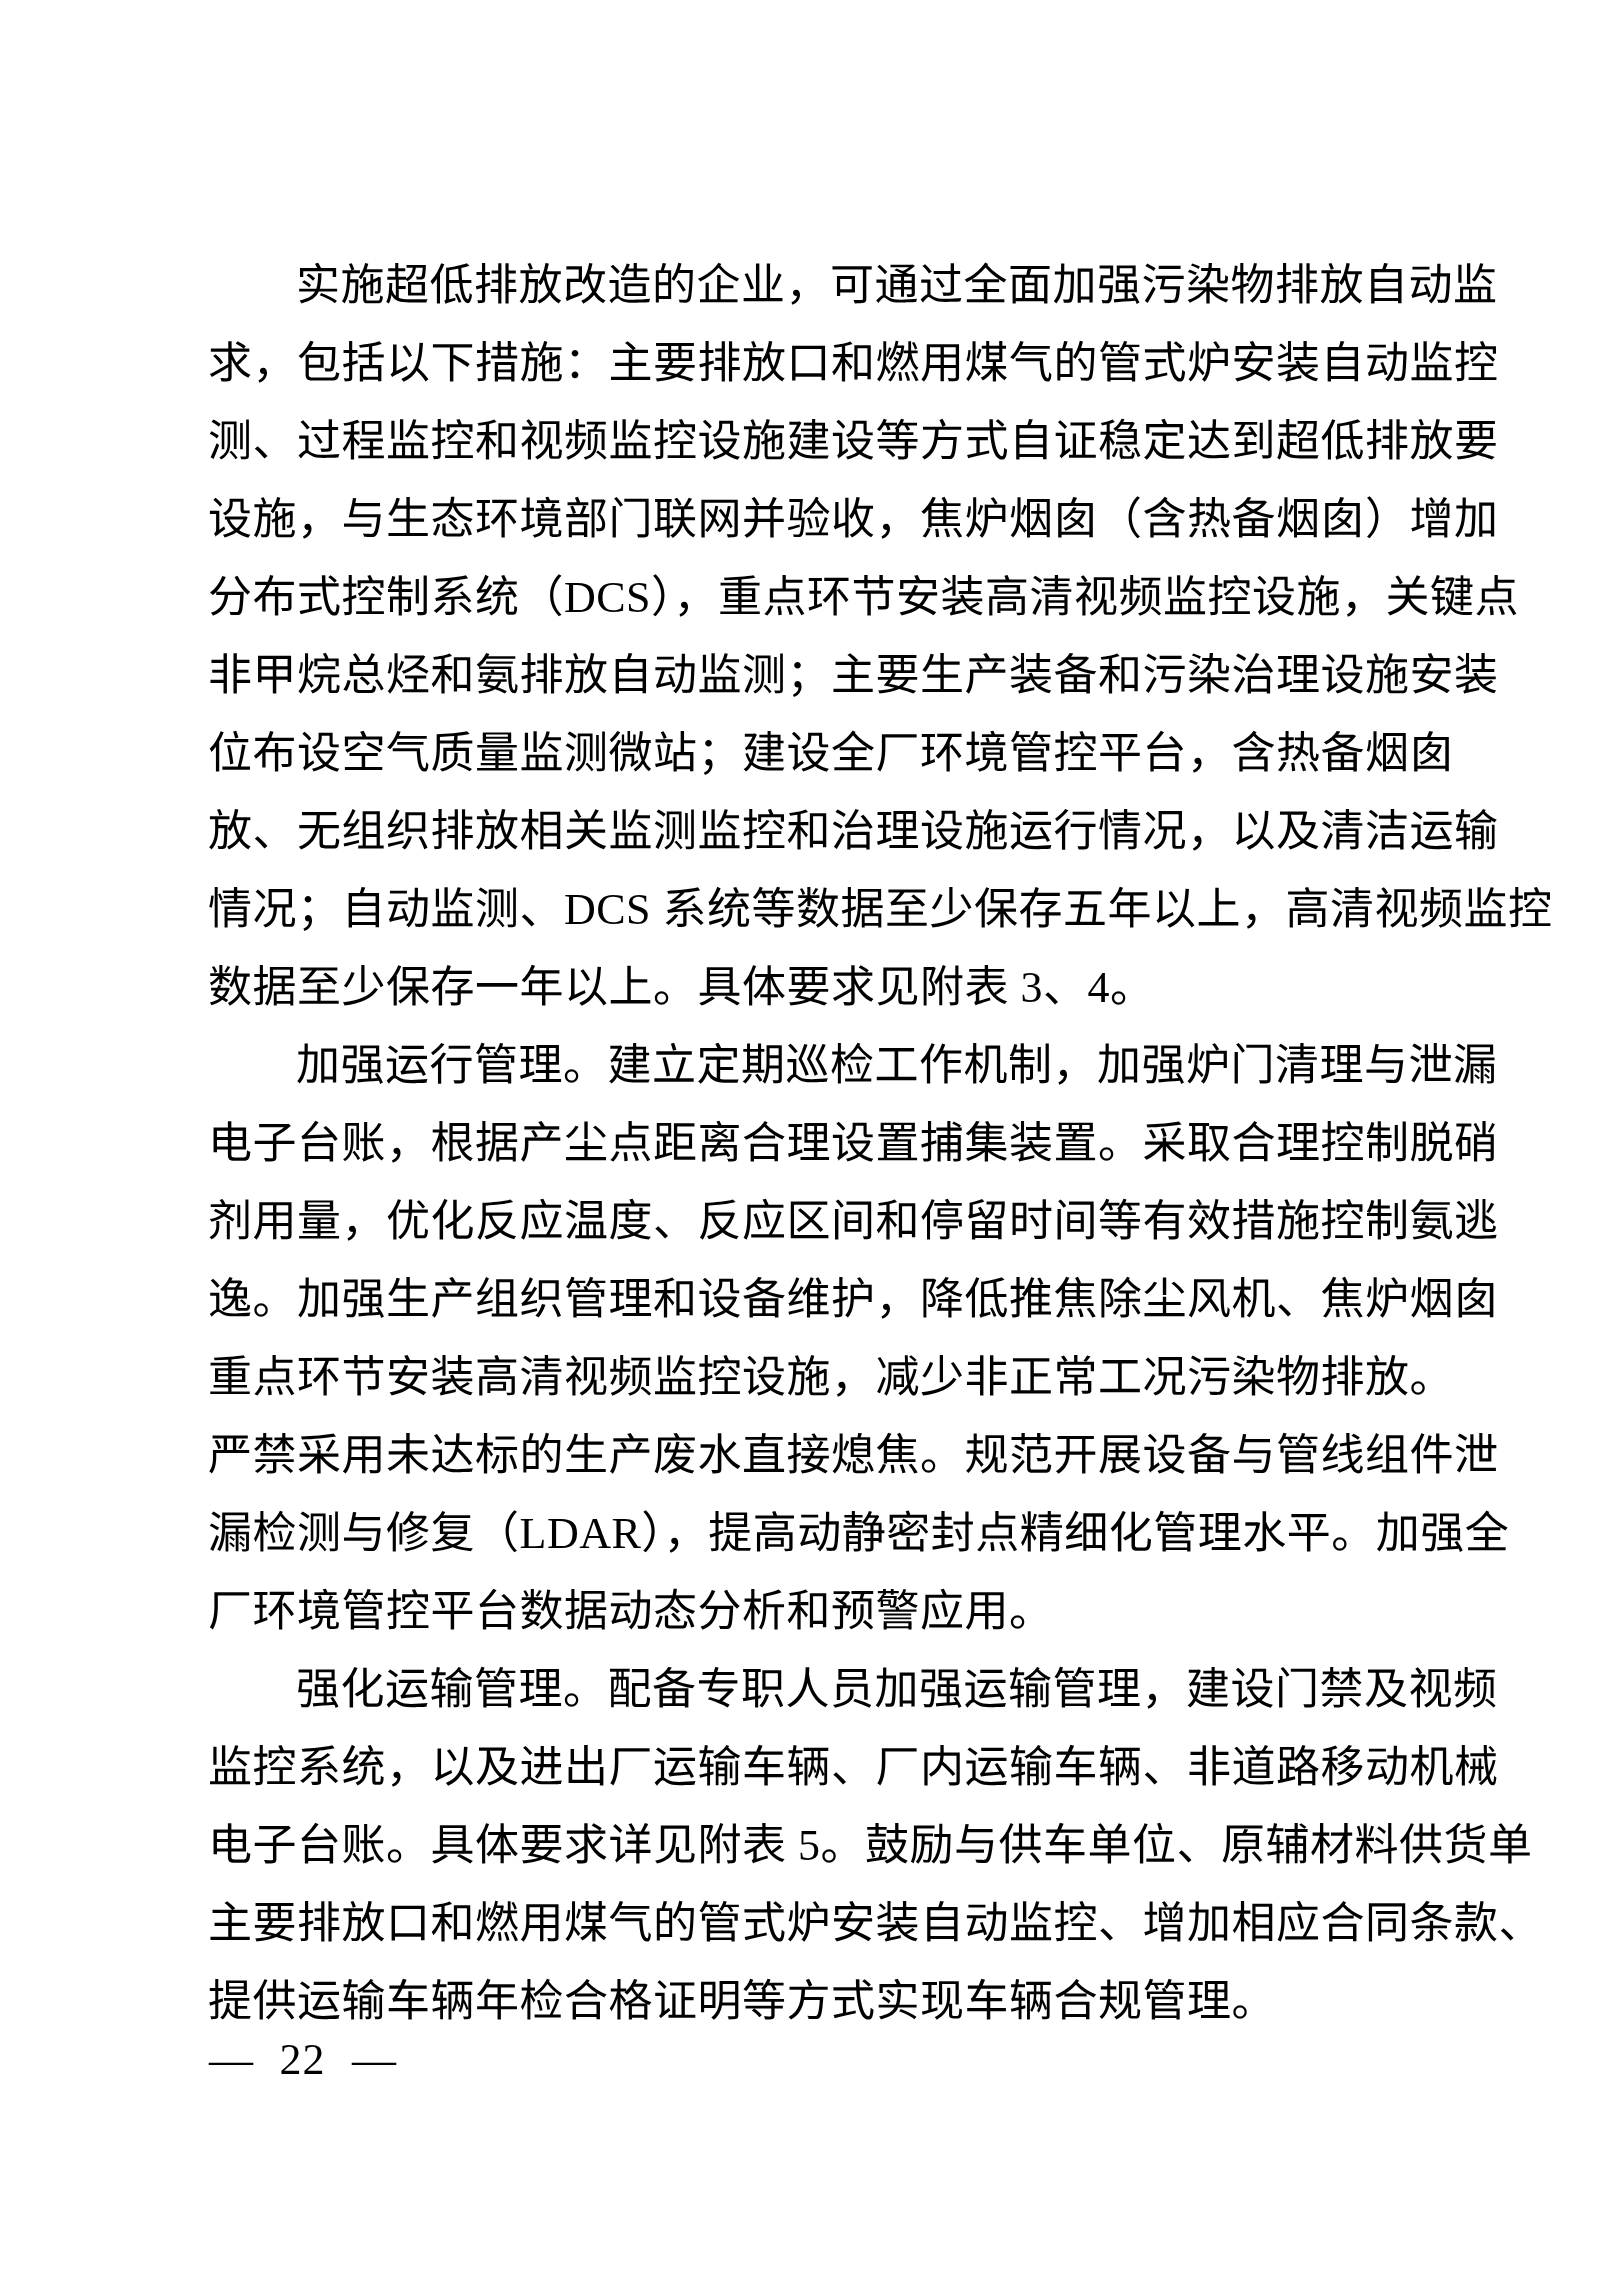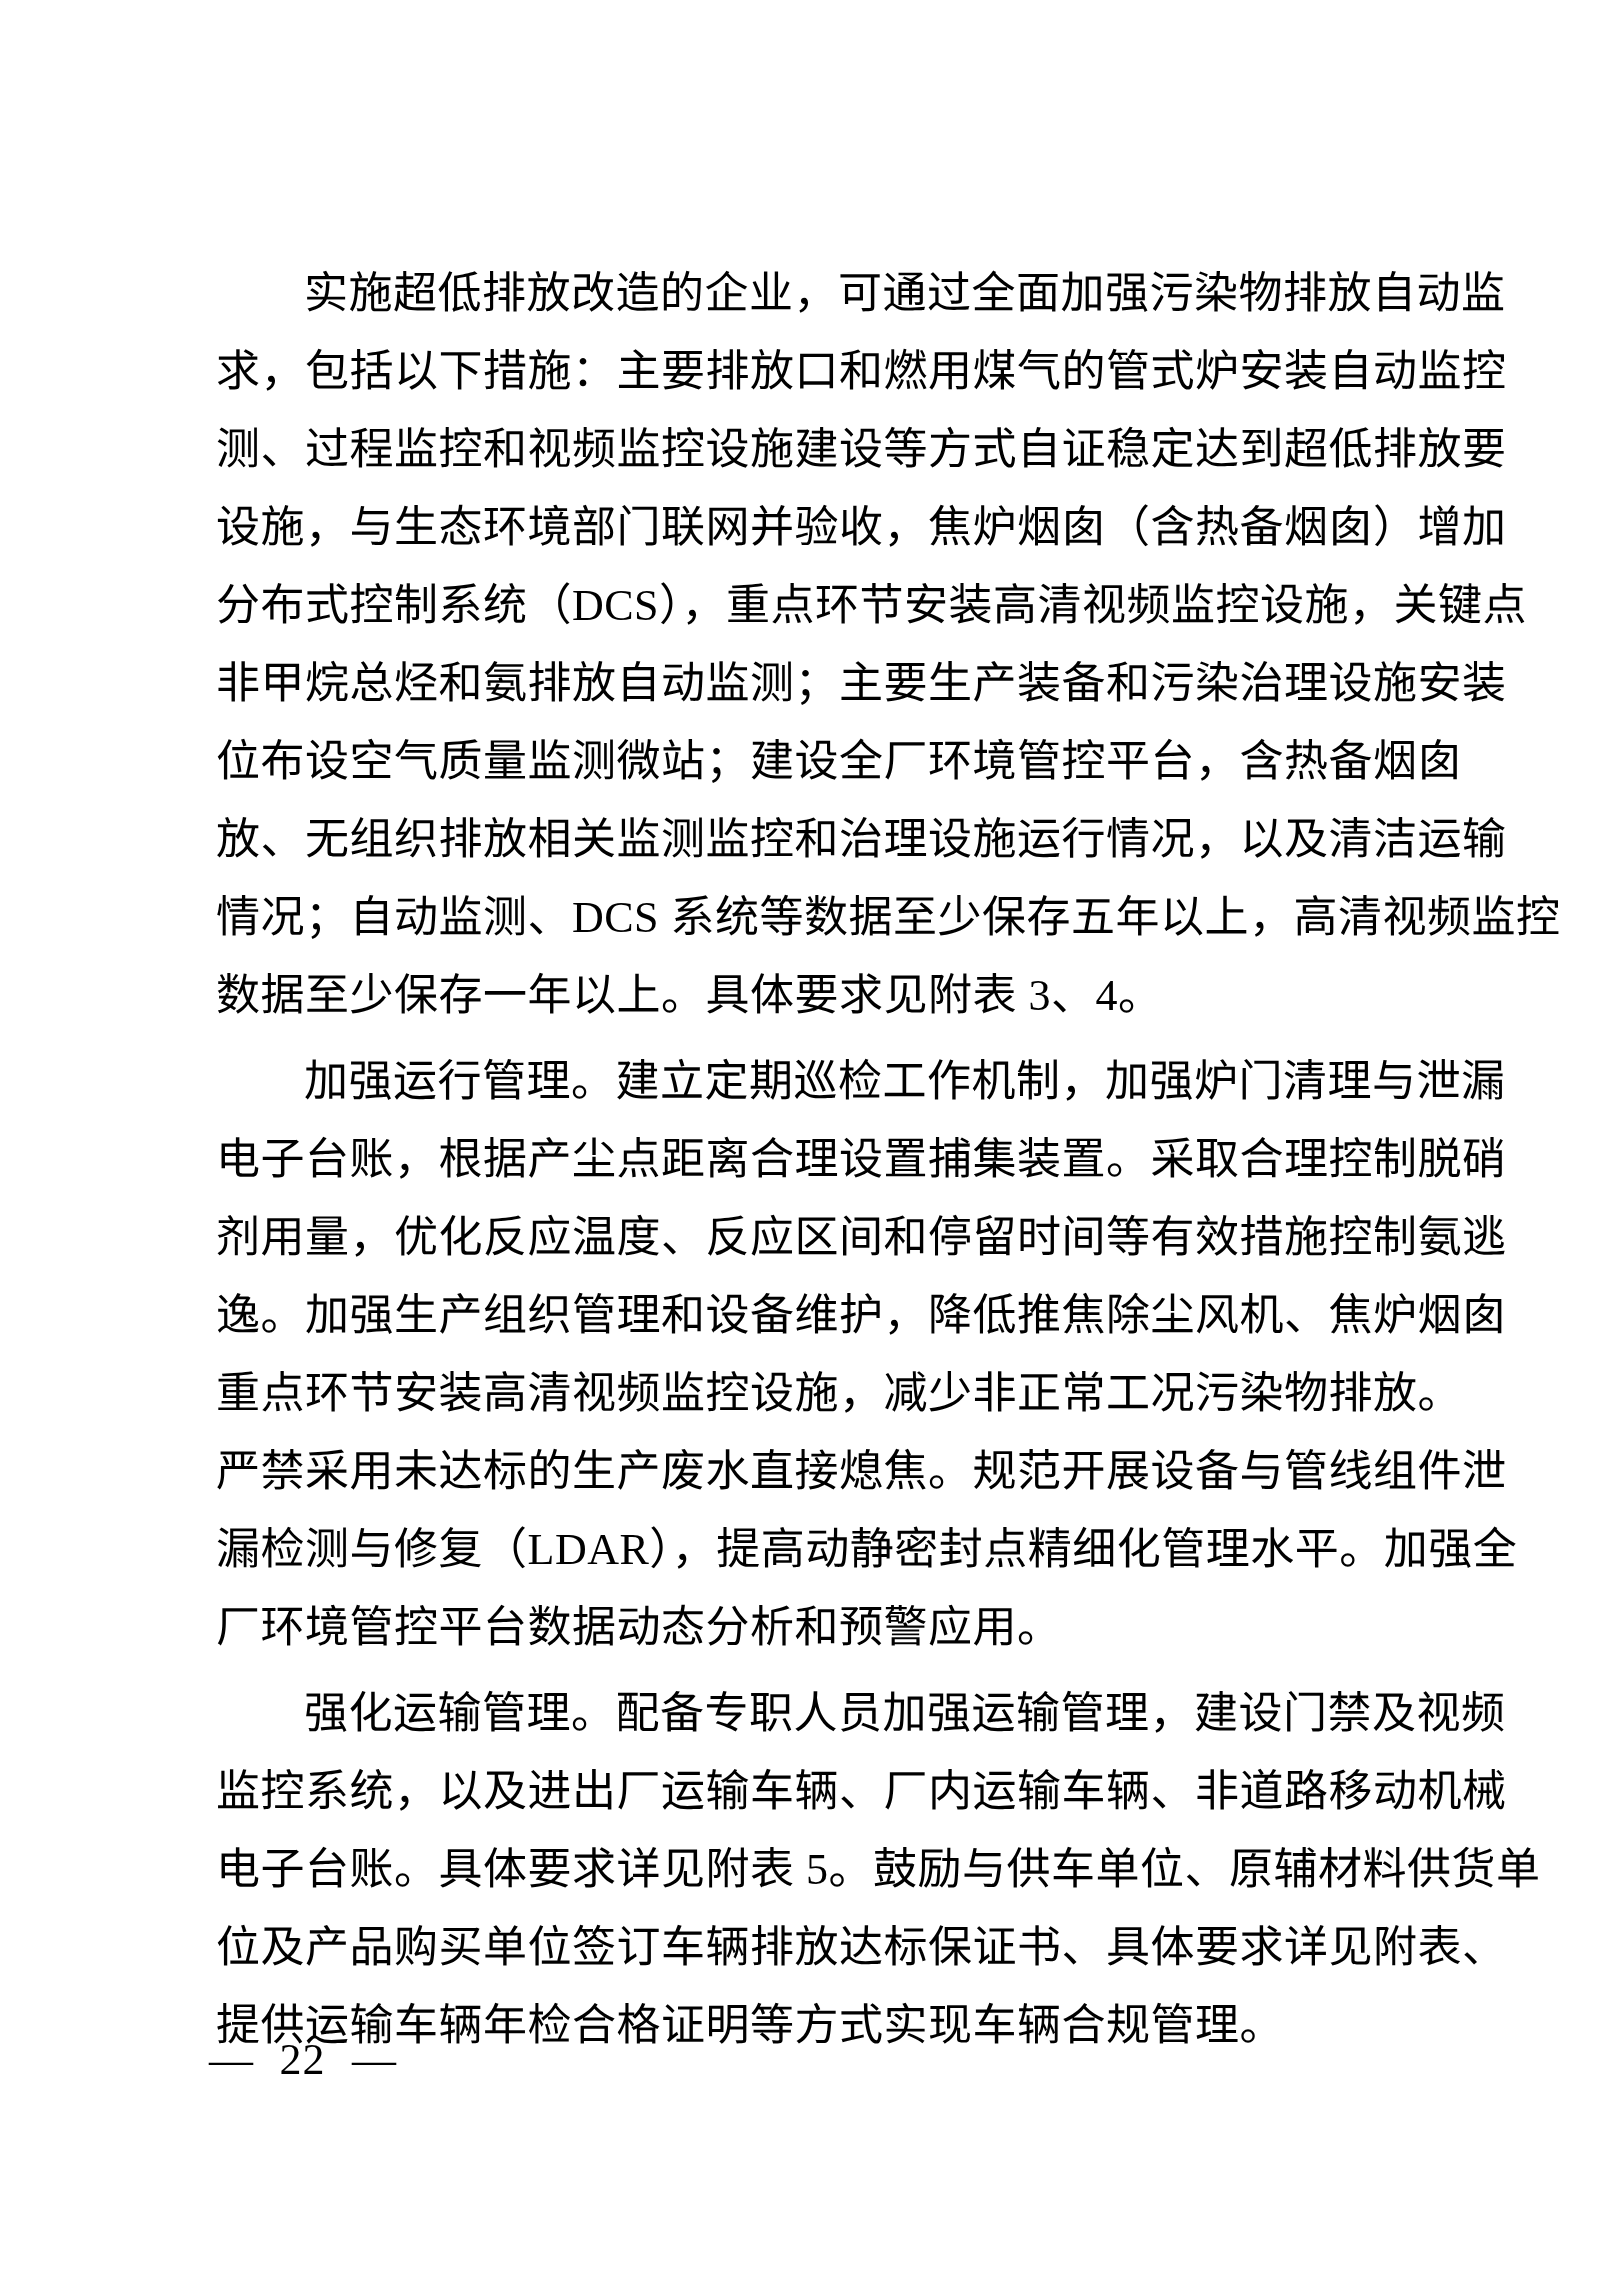--- a/index.html
+++ b/index.html
@@ -20,21 +20,21 @@
     inset: 0;
     background: #ffffff;
   }
   .doc-body {
     position: absolute;
     left: 208px;
     top: 247px;
     width: 1280px;
   }
   .para {
-    margin: 8px;
+    margin: 0;
     padding: 0;
   }
   .line {
     height: 78px;
     line-height: 78px;
     font-size: 44px;
     letter-spacing: 0.5px;
     white-space: nowrap;
     color: #000000;
     font-weight: 400;
@@ -85,21 +85,21 @@
         <div class="line">逸。加强生产组织管理和设备维护，降低推焦除尘风机、焦炉烟囱</div>
         <div class="line">重点环节安装高清视频监控设施，减少非正常工况污染物排放。</div>
         <div class="line">严禁采用未达标的生产废水直接熄焦。规范开展设备与管线组件泄</div>
         <div class="line">漏检测与修复（LDAR），提高动静密封点精细化管理水平。加强全</div>
         <div class="line">厂环境管控平台数据动态分析和预警应用。</div>
       </div>
       <div class="para">
         <div class="line indent">强化运输管理。配备专职人员加强运输管理，建设门禁及视频</div>
         <div class="line">监控系统，以及进出厂运输车辆、厂内运输车辆、非道路移动机械</div>
         <div class="line">电子台账。具体要求详见附表 5。鼓励与供车单位、原辅材料供货单</div>
-        <div class="line">位及产品购买单位签订车辆排放达标保证书、具体要求详见附表、</div>
+        <div class="line">主要排放口和燃用煤气的管式炉安装自动监控、增加相应合同条款、</div>
         <div class="line">提供运输车辆年检合格证明等方式实现车辆合规管理。</div>
       </div>
     </div>
   <div class="footer">
     <span class="dash">—</span>
     <span class="num">22</span>
     <span class="dash">—</span>
   </div>
 </div>
 

